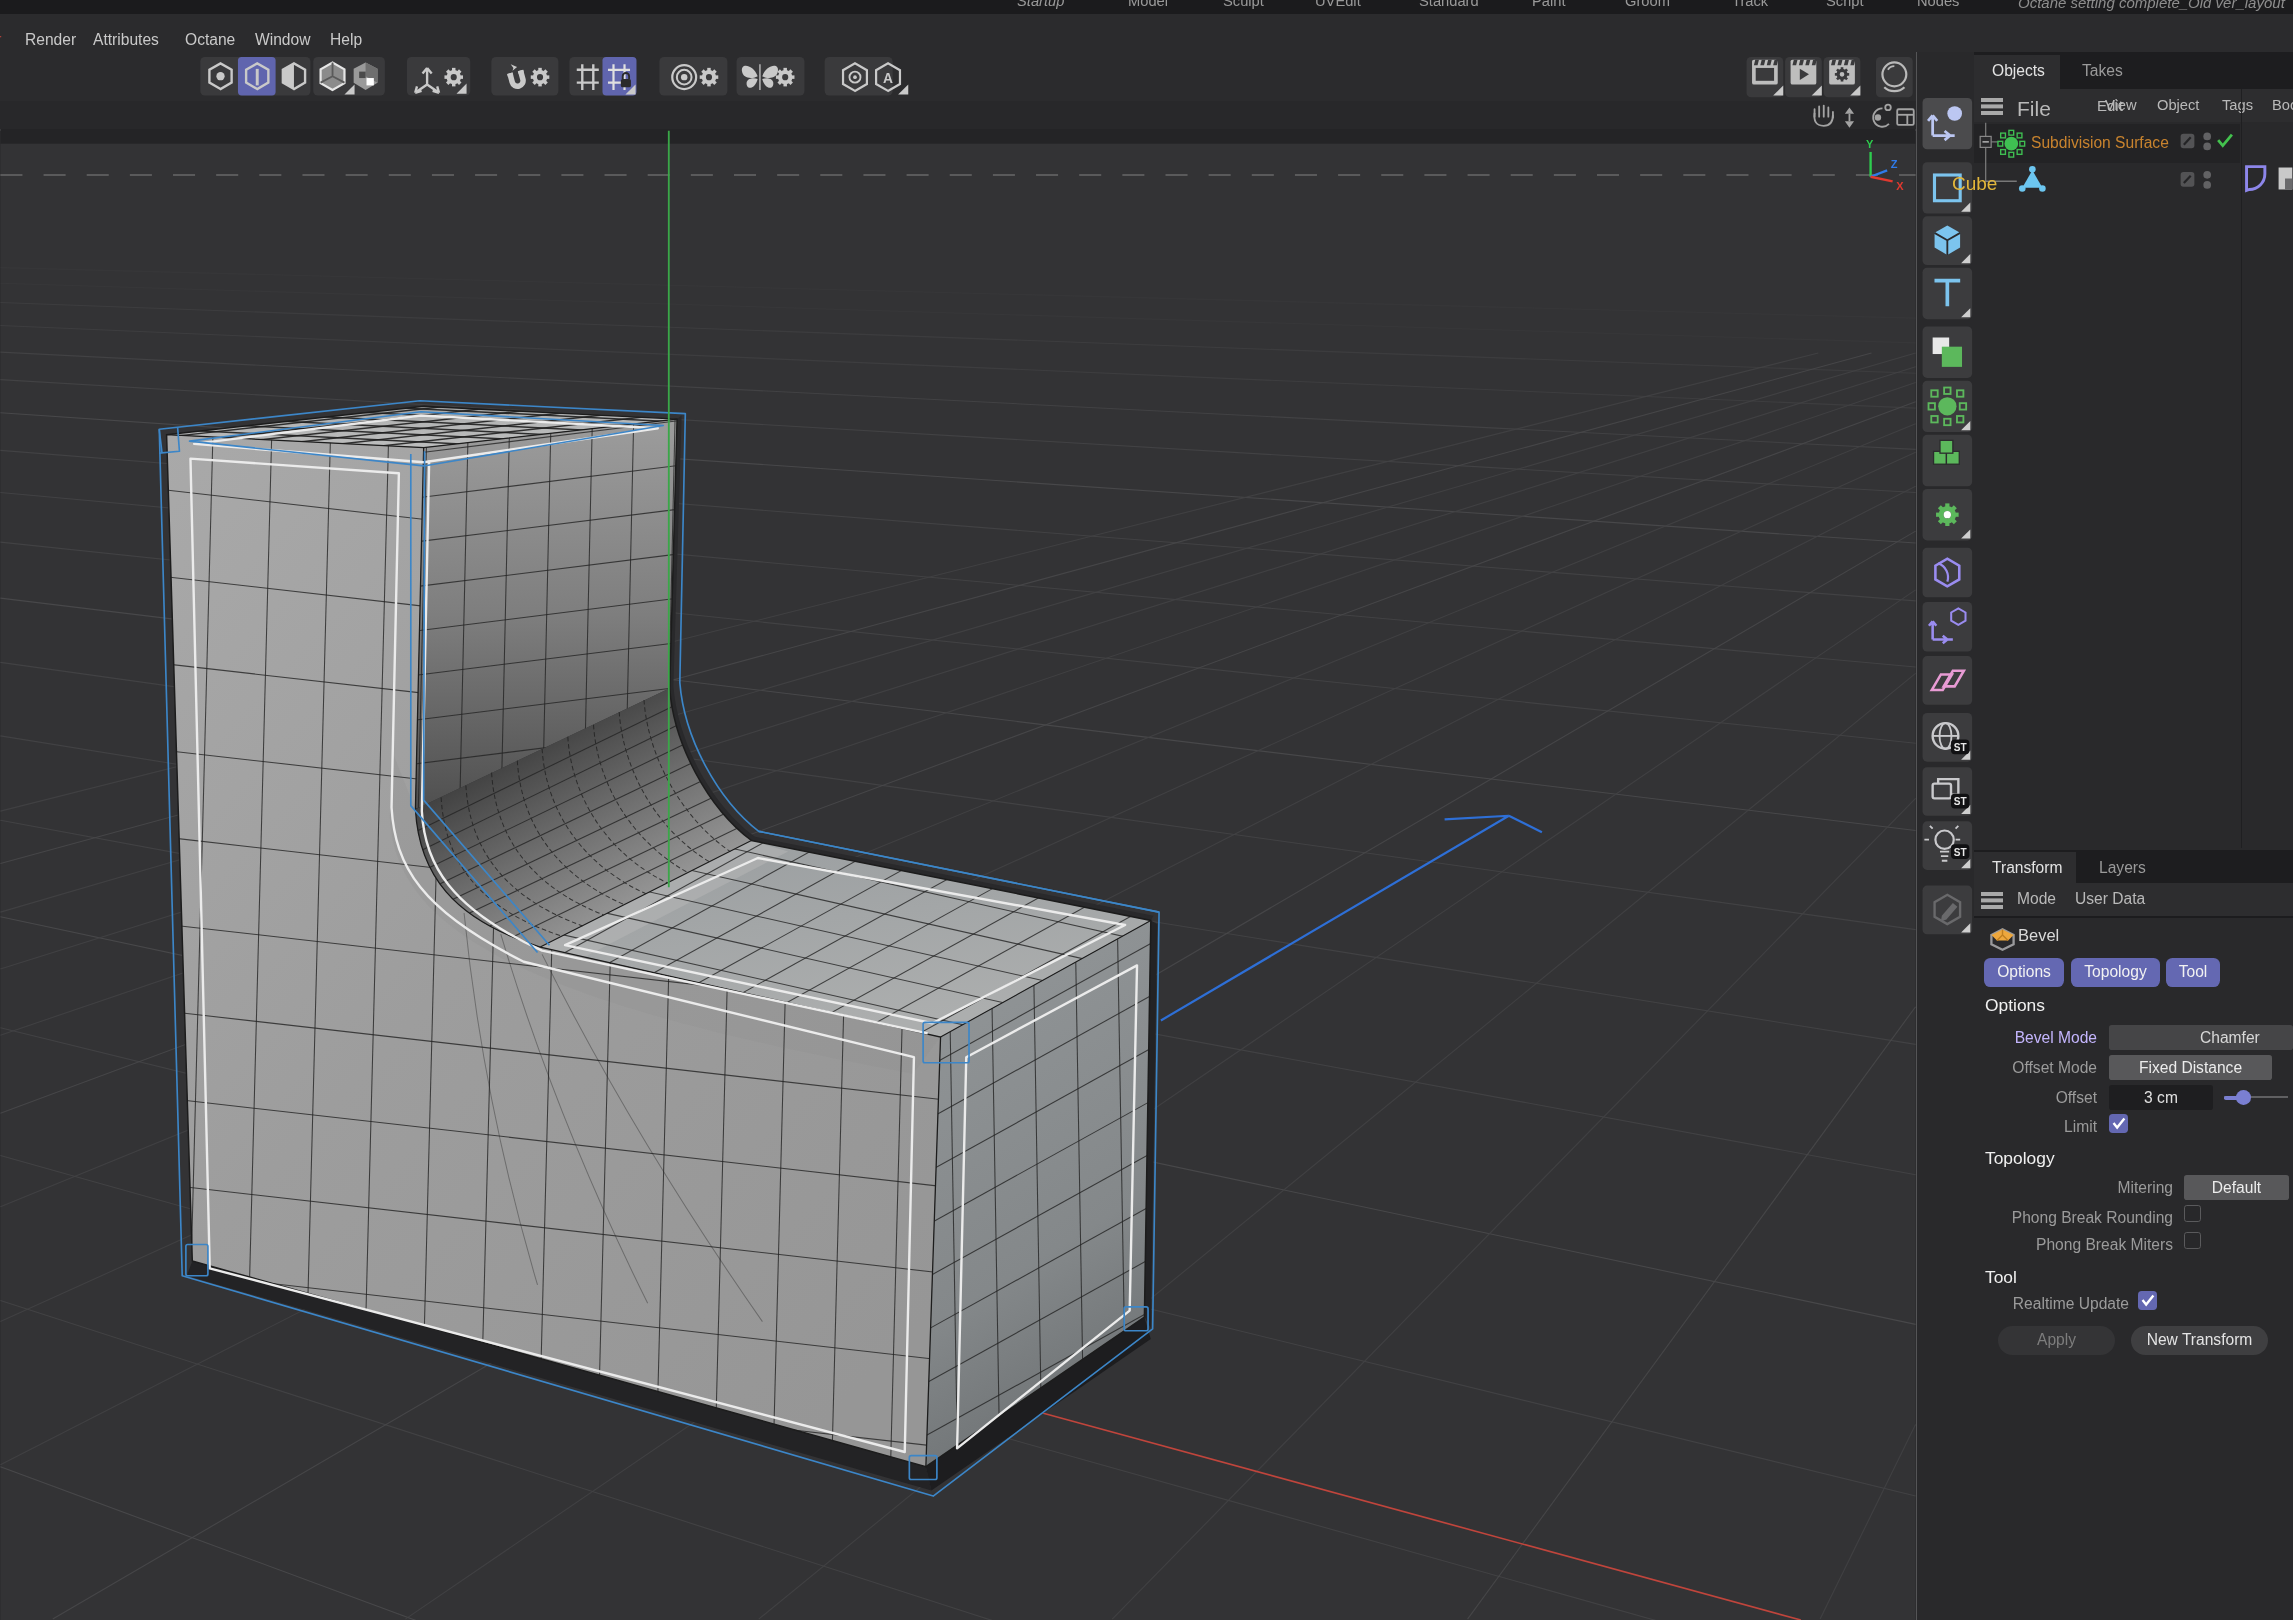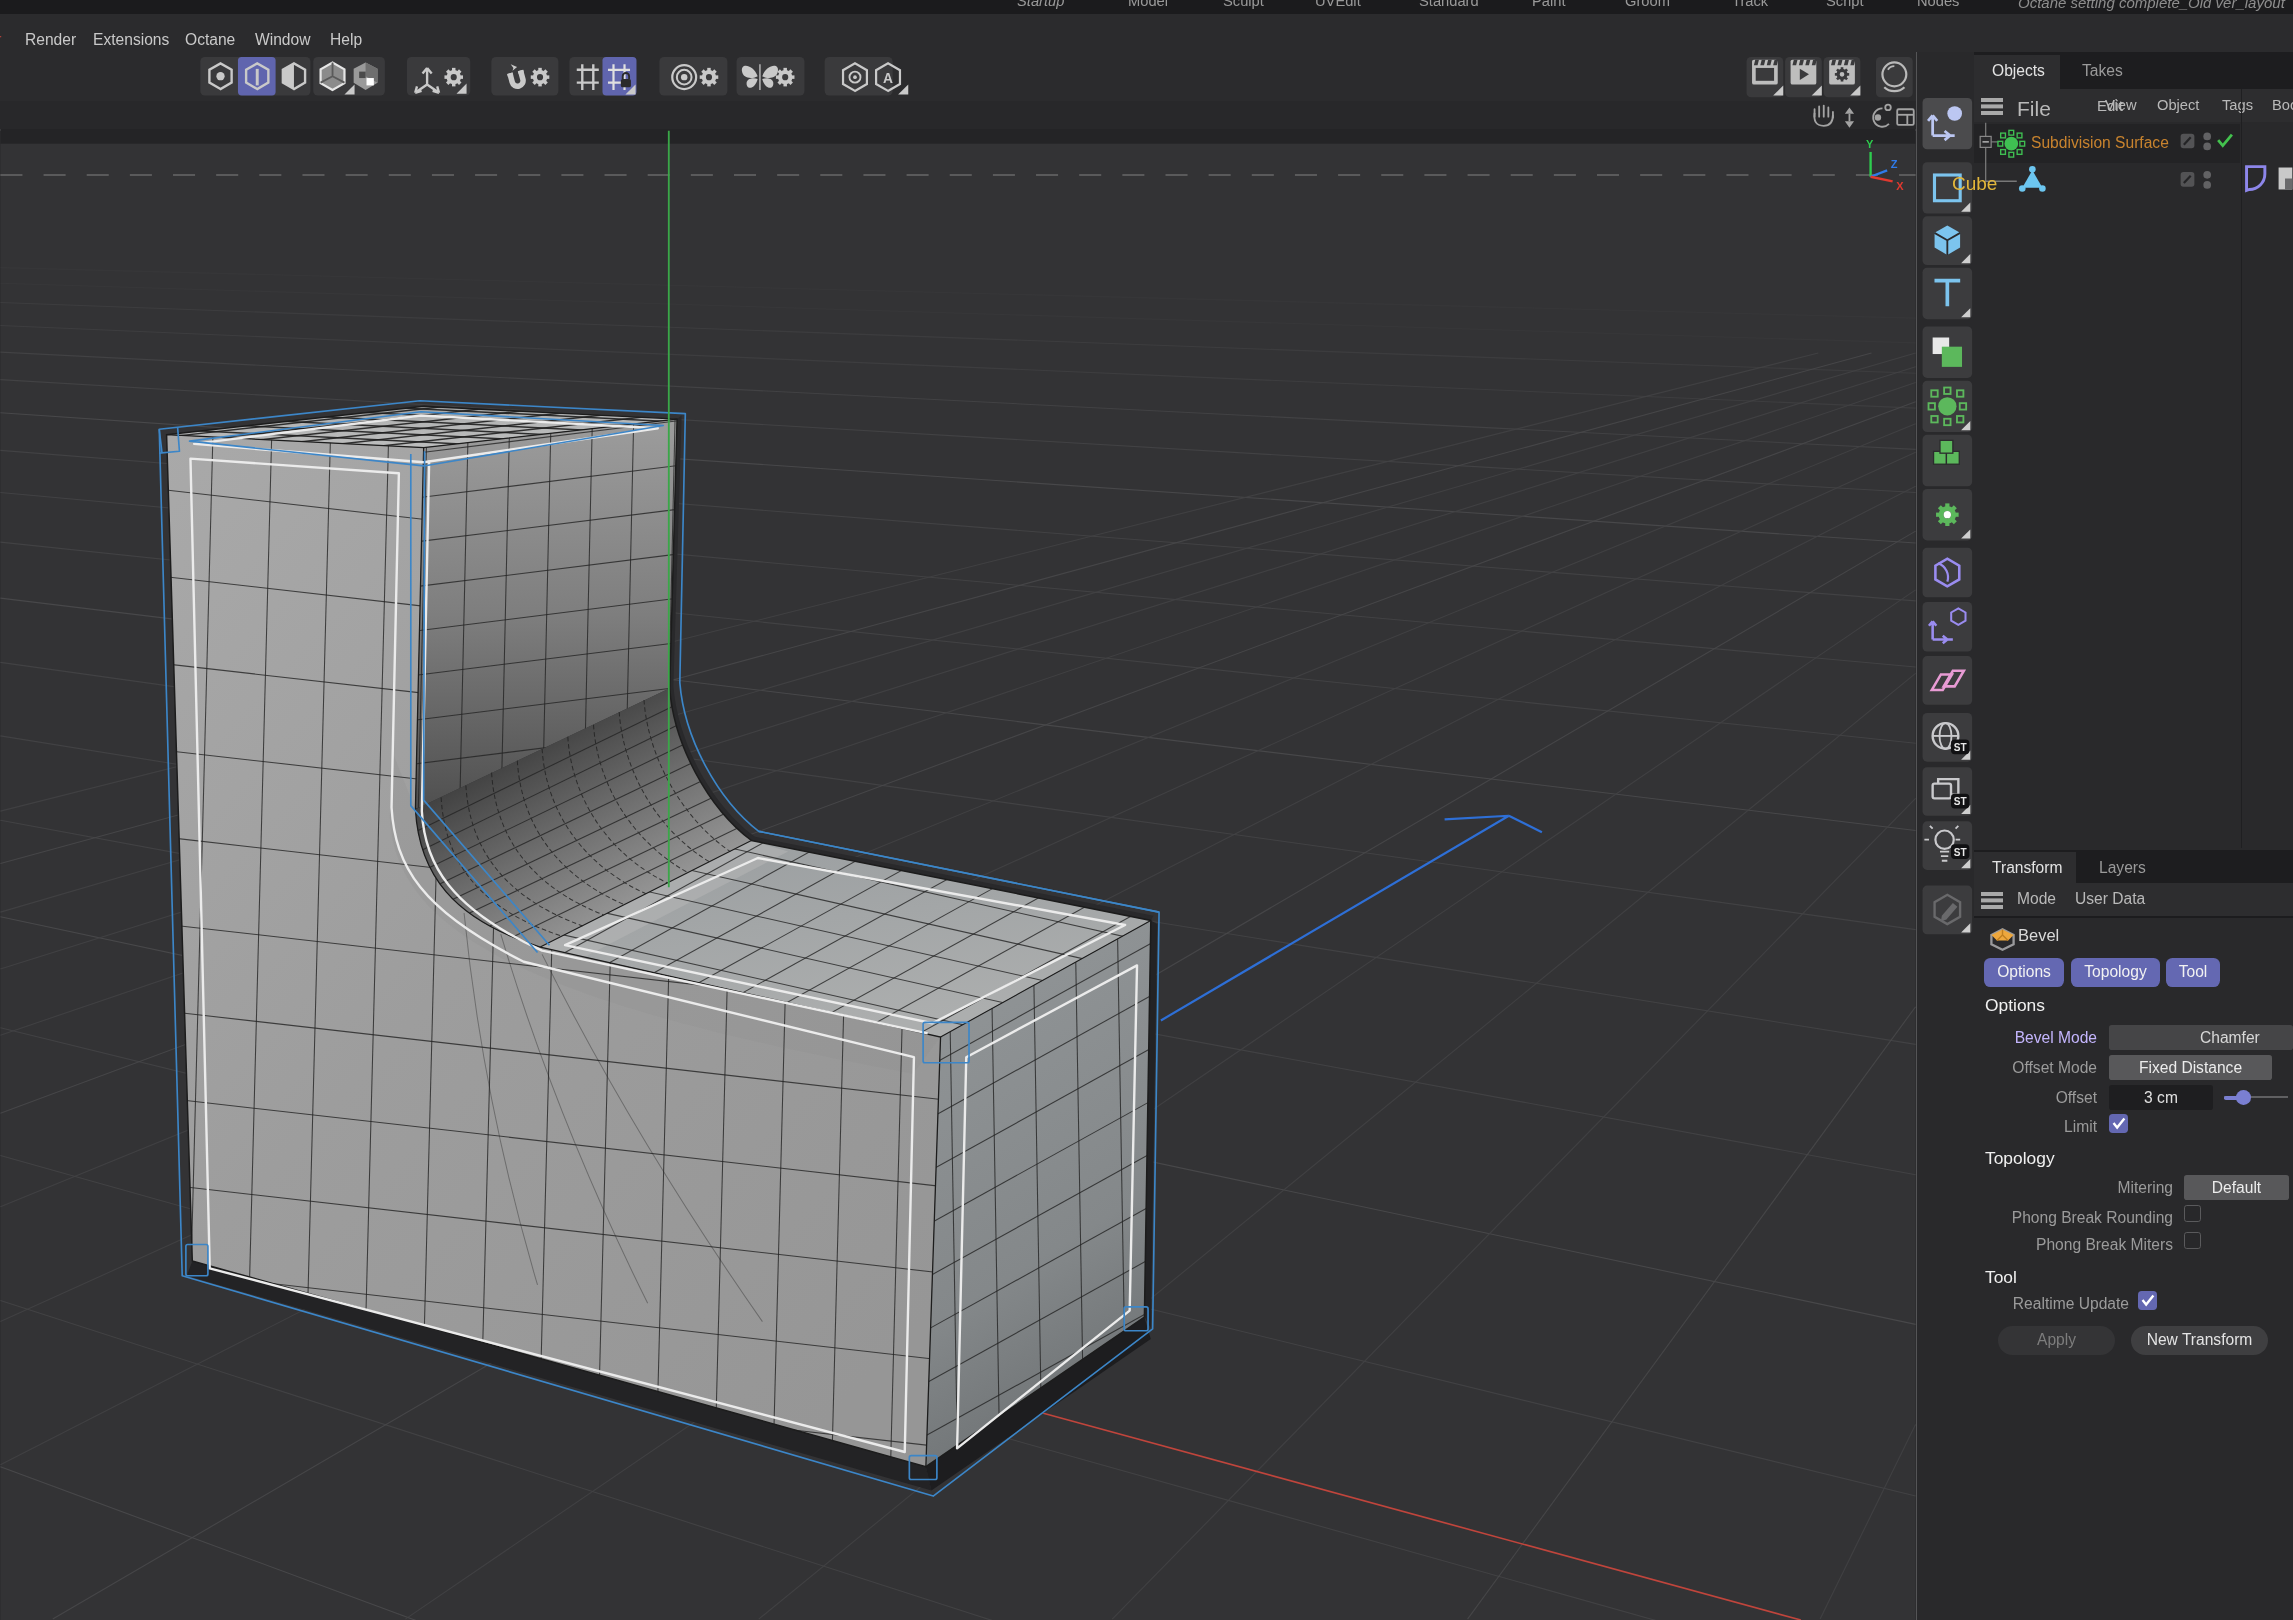--- a/index.html
+++ b/index.html
@@ -16,21 +16,21 @@
     <span style="position:absolute;left:1532px;top:-7.3px;font-size:14.7px;color:#9a9a9a;white-space:nowrap;">Paint</span>
     <span style="position:absolute;left:1625px;top:-7.3px;font-size:14.7px;color:#9a9a9a;white-space:nowrap;">Groom</span>
     <span style="position:absolute;left:1732px;top:-7.3px;font-size:14.7px;color:#9a9a9a;white-space:nowrap;">Track</span>
     <span style="position:absolute;left:1826px;top:-7.3px;font-size:14.7px;color:#9a9a9a;white-space:nowrap;">Script</span>
     <span style="position:absolute;left:1917px;top:-7.3px;font-size:14.7px;color:#9a9a9a;white-space:nowrap;">Nodes</span>
     <span style="position:absolute;left:2018px;top:-6.4px;font-size:15px;color:#8e8e8e;font-style:italic;white-space:nowrap;">Octane setting complete_Old ver_layout</span>
   </div>
 <div class="abs" style="left:0;top:13.8px;width:2293px;height:39px;background:#2b2b2d;">
     <span style="position:absolute;left:-3.7px;top:17.4px;font-size:15.6px;color:#b5423c;">r</span>
     <span style="position:absolute;left:25px;top:17.4px;font-size:15.6px;color:#c9c9c9;">Render</span>
-    <span style="position:absolute;left:93px;top:17.4px;font-size:15.6px;color:#c9c9c9;">Extensions</span>
+    <span style="position:absolute;left:93px;top:17.4px;font-size:15.6px;color:#c9c9c9;">Attributes</span>
     <span style="position:absolute;left:185px;top:17.4px;font-size:15.6px;color:#c9c9c9;">Octane</span>
     <span style="position:absolute;left:255px;top:17.4px;font-size:15.6px;color:#c9c9c9;">Window</span>
     <span style="position:absolute;left:330px;top:17.4px;font-size:15.6px;color:#c9c9c9;">Help</span>
   </div>
 <div class="abs" style="left:0;top:52px;width:2293px;height:49px;background:#2b2b2d;"></div>
 <div class="abs" style="left:0;top:101px;width:1916px;height:28.5px;background:#28282a;"></div>
 <svg width="2293" height="101" viewBox="0 0 2497 110" style="position:absolute;left:0;top:0">
     <rect x="218" y="62" width="120" height="42" rx="5" fill="#3a3a3c"></rect>
     <rect x="341" y="62" width="78" height="42" rx="5" fill="#3a3a3c"></rect>
     <rect x="443" y="62" width="69" height="42" rx="5" fill="#3a3a3c"></rect>

